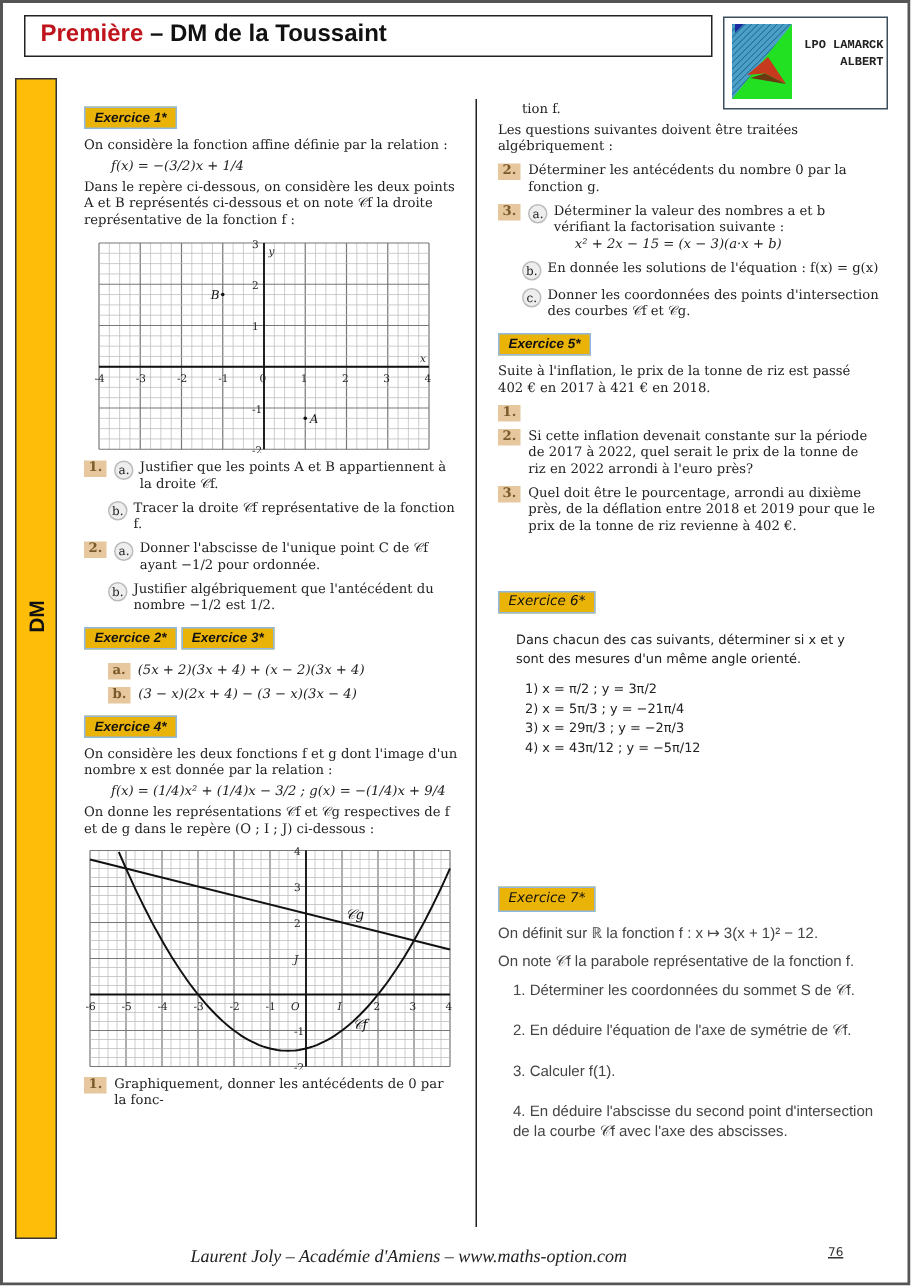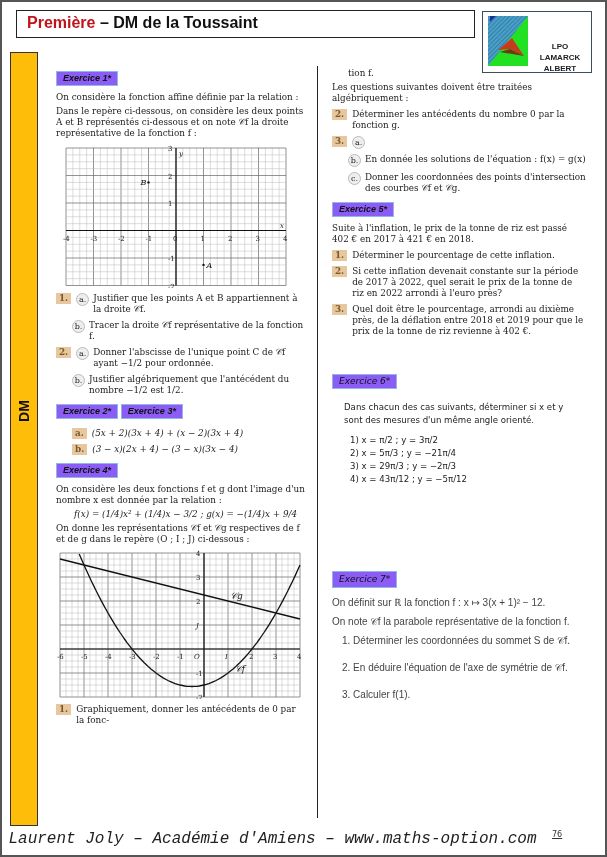--- a/index.html
+++ b/index.html
@@ -3,43 +3,43 @@
 <meta charset="utf-8">
 <style>
   html,body{margin:0;padding:0;}
   body{width:607px;height:857px;background:#fff;position:relative;overflow:hidden;font-family:"DejaVu Serif",serif;color:#222;}
   .frame{position:absolute;left:0;top:0;width:603px;height:853px;border:2px solid #555;}
   .titlebox{position:absolute;left:16px;top:10px;width:457px;height:26px;border:1px solid #222;}
   .title{position:absolute;left:10px;top:3px;font-family:"Liberation Sans",sans-serif;font-size:16px;font-weight:bold;color:#111;}
   .title .red{color:#c0141d;}
   .logo{position:absolute;left:482px;top:11px;width:108px;height:60px;border:1px solid #3c4e5c;background:#fff;}
   .logo svg{position:absolute;left:5px;top:4px;}
-  .logo-text{position:absolute;left:48px;top:29px;width:58px;text-align:center;font-family:Liberation Sans, sans-serif;font-size:8px;font-weight:bold;line-height:11px;color:#222;}
+  .logo-text{position:absolute;left:48px;top:13px;width:58px;text-align:right;font-family:Liberation Mono, monospace;font-size:8px;font-weight:bold;line-height:11px;color:#222;}
   .sidebar{position:absolute;left:10px;top:52px;width:26px;height:772px;background:#fdbd08;border:1px solid #333;}
   .sidebar-label{position:absolute;left:-4px;top:350px;width:34px;transform:rotate(-90deg);text-align:center;font-family:"Liberation Sans",sans-serif;font-weight:bold;font-size:14px;color:#111;}
   .col{position:absolute;font-size:8.8px;line-height:11px;}
   .col-left{left:56px;top:68px;width:250px;}
   .col-right{left:332px;top:66px;width:254px;}
   .divider{position:absolute;left:317px;top:66px;width:1px;height:752px;background:#222;}
-  .exo{display:inline-block;background:#8b5cf6;border:1px solid #8fb9e0;padding:1px 6px;font-family:"Liberation Sans",sans-serif;font-weight:bold;font-style:italic;font-size:9px;color:#111;margin:3px 0 4px 0;}
+  .exo{display:inline-block;background:#eab308;border:1px solid #8fb9e0;padding:1px 6px;font-family:"Liberation Sans",sans-serif;font-weight:bold;font-style:italic;font-size:9px;color:#111;margin:3px 0 4px 0;}
   .exo.light{font-weight:normal;font-family:"DejaVu Sans",sans-serif;font-size:9px;margin-top:32px;}
   p{margin:2px 0 3px 0;}
   .formula{font-style:italic;margin:2px 0 3px 18px;}
   .q{display:flex;margin:5px 0;}
   .num{display:inline-block;background:#e6c79e;padding:0 3px;margin-right:5px;height:11px;font-weight:bold;color:#7a5a2a;}
   .sub{display:inline-block;border:1px solid #bbb;border-radius:50%;background:#eee;width:11px;height:11px;text-align:center;font-size:8px;line-height:11px;margin-right:4px;flex-shrink:0;}
   .indent{margin-left:16px;}
   .graph{display:block;margin:4px 0;}
   .sans{font-family:"DejaVu Sans",sans-serif;}
   .ex6 p{font-size:8.6px;}
   .ex6 .case{margin:2px 0 2px 18px;font-family:"DejaVu Sans",sans-serif;font-size:8.6px;}
   .ex7{font-family:"Liberation Sans",sans-serif;font-size:10px;color:#444;line-height:13px;}
   .ex7 p{margin:4px 0 6px 0;}
   .ex7 .item{margin:6px 0 14px 10px;}
-  .footer{position:absolute;left:0;width:545px;top:830px;text-align:center;font-family:Liberation Mono, monospace;font-style:italic;font-size:16px;color:#222;}
+  .footer{position:absolute;left:0;width:545px;top:830px;text-align:center;font-family:Liberation Serif, serif;font-style:italic;font-size:12px;color:#222;}
   .pagenum{position:absolute;left:552px;top:830px;font-family:"DejaVu Sans",sans-serif;font-size:8px;color:#333;text-decoration:underline;}
 </style>
 </head>
 <body>
 
 <div class="frame"></div>
 
 <div class="titlebox">
   <div class="title"><span class="red">Première</span><span> – DM de la Toussaint</span></div>
 </div>
@@ -63,20 +63,21 @@
 
 <div class="sidebar">
   <div class="sidebar-label">DM</div>
 </div>
 
 <div class="divider"></div>
 
 <div class="col col-left">
   <div class="exo">Exercice 1*</div>
   <p>On considère la fonction affine définie par la relation :</p>
+  <div class="formula">f(x) = −(3/2)x + 1/4</div>
   <p>Dans le repère ci-dessous, on considère les deux points A et B représentés ci-dessous et on note 𝒞f la droite représentative de la fonction f :</p>
 
   <svg id="g1" class="graph" width="240" height="145">
       <line x1="10" y1="5" x2="10" y2="142.5" stroke="#777" stroke-width="0.8"></line>
       <line x1="16.875" y1="5" x2="16.875" y2="142.5" stroke="#bbb" stroke-width="0.5"></line>
       <line x1="23.75" y1="5" x2="23.75" y2="142.5" stroke="#bbb" stroke-width="0.5"></line>
       <line x1="30.625" y1="5" x2="30.625" y2="142.5" stroke="#bbb" stroke-width="0.5"></line>
       <line x1="37.5" y1="5" x2="37.5" y2="142.5" stroke="#777" stroke-width="0.8"></line>
       <line x1="44.375" y1="5" x2="44.375" y2="142.5" stroke="#bbb" stroke-width="0.5"></line>
       <line x1="51.25" y1="5" x2="51.25" y2="142.5" stroke="#bbb" stroke-width="0.5"></line>
@@ -288,35 +289,35 @@
 <div class="col col-right">
   <p class="indent">tion f.</p>
   <p>Les questions suivantes doivent être traitées algébriquement :</p>
   <div class="q">
     <span class="num">2.</span>
     <span>Déterminer les antécédents du nombre 0 par la fonction g.</span>
   </div>
   <div class="q">
     <span class="num">3.</span>
     <span class="sub">a.</span>
+    <span><span>Déterminer la valeur des nombres a et b vérifiant la factorisation suivante :</span><br><i style="margin-left:14px">x² + 2x − 15 = (x − 3)(a·x + b)</i></span>
   </div>
   <div class="q indent">
     <span class="sub">b.</span>
     <span>En donnée les solutions de l'équation :   f(x) = g(x)</span>
   </div>
   <div class="q indent">
     <span class="sub">c.</span>
     <span>Donner les coordonnées des points d'intersection des courbes 𝒞f et 𝒞g.</span>
   </div>
 
   <div class="exo">Exercice 5*</div>
   <p>Suite à l'inflation, le prix de la tonne de riz est passé 402 € en 2017 à 421 € en 2018.</p>
   <div class="q">
     <span class="num">1.</span>
-    <span>Déterminer le pourcentage de cette inflation.</span>
   </div>
   <div class="q">
     <span class="num">2.</span>
     <span>Si cette inflation devenait constante sur la période de 2017 à 2022, quel serait le prix de la tonne de riz en 2022 arrondi à l'euro près?</span>
   </div>
   <div class="q">
     <span class="num">3.</span>
     <span>Quel doit être le pourcentage, arrondi au dixième près, de la déflation entre 2018 et 2019 pour que le prix de la tonne de riz revienne à 402 €.</span>
   </div>
 
@@ -331,17 +332,18 @@
 
   <div style="height:52px"></div>
 
   <div class="ex7">
     <div class="exo light">Exercice 7*</div>
     <p>On définit sur ℝ la fonction f : x ↦ 3(x + 1)² − 12.</p>
     <p>On note 𝒞f la parabole représentative de la fonction f.</p>
     <div class="item">1. Déterminer les coordonnées du sommet S de 𝒞f.</div>
     <div class="item">2. En déduire l'équation de l'axe de symétrie de 𝒞f.</div>
     <div class="item">3. Calculer f(1).</div>
+    <div class="item">4. En déduire l'abscisse du second point d'intersection de la courbe 𝒞f avec l'axe des abscisses.</div>
   </div>
 </div>
 
 <div class="footer">Laurent Joly – Académie d'Amiens – www.maths-option.com</div>
 <div class="pagenum">76</div>
 
 </body></html>

